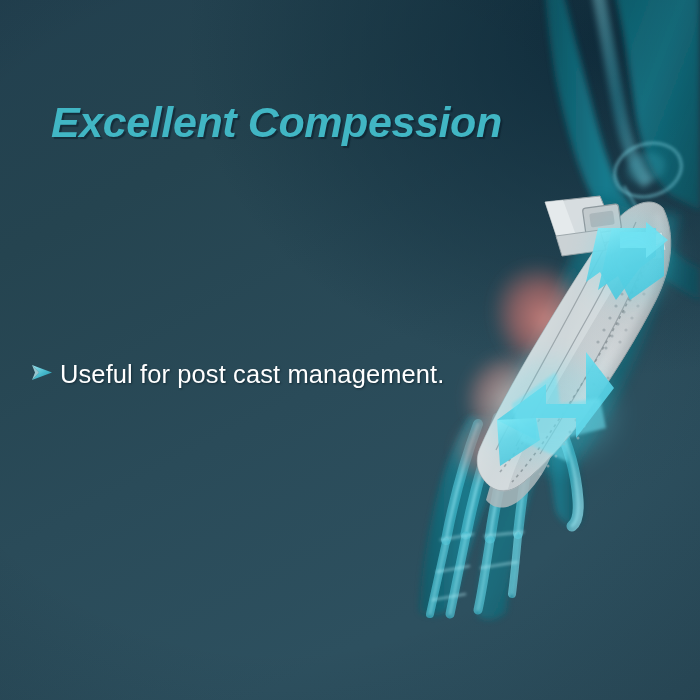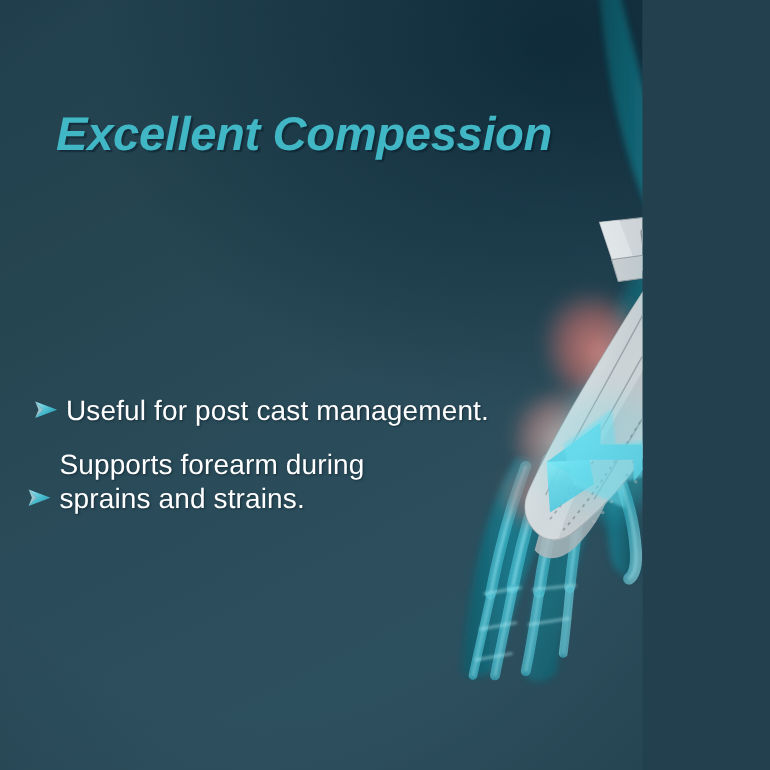--- a/index.html
+++ b/index.html
@@ -6,21 +6,21 @@
 
   html, body {
     width:700px; height:700px;
     overflow:hidden;
     background:#23404f;
     font-family:"Liberation Sans", sans-serif;
   }
 
   #poster {
     position:relative;
-    width:584px; height:700px;
+    width:700px; height:700px;
     overflow:hidden;
     background:
       radial-gradient(ellipse 520px 420px at 86% 6%,
         rgba(12,40,56,0.85) 0%, rgba(16,45,60,0.35) 55%, rgba(0,0,0,0) 80%),
       linear-gradient(152deg,
         #22404f 0%, #254450 24%, #2a4b59 52%, #2d505f 78%, #2d4f5e 100%);
   }
 
   
   .vignette {
@@ -53,21 +53,21 @@
   .headline .ln { display:block; white-space:nowrap; }
 
   
   .bullets {
     position:absolute;
     left:24px; top:358px;
     width:470px;
   }
   .bullet {
     display:flex;
-    align-items:flex-end;
+    align-items:center;
     margin-bottom:15px;
   }
   .bullet-icon {
     flex:0 0 auto;
     width:26px; height:30px;
     margin-right:4px;
     margin-top:2px;
     display:block;
   }
   .bullet-icon svg { display:block; }
@@ -406,33 +406,16 @@
               <stop offset="100%" stop-color="#2a8ea3"></stop>
             </linearGradient>
           </defs>
           <path d="M2,5 L22,12.5 L2,20 L9,12.5 Z" fill="url(#bul1)"></path>
           <path d="M2,5 L9,12.5 L2,20 L5,12.5 Z" fill="#bdf0f7" opacity="0.75"></path>
         </svg>
       </span>
       <span class="bullet-text">Useful for post cast management.</span>
     </li>
 
-    <li class="bullet b2">
-      <span class="bullet-icon">
-        <svg width="26" height="26" viewBox="0 0 26 26">
-          <defs>
-            <linearGradient id="bul2" x1="0" y1="0" x2="1" y2="1">
-              <stop offset="0%" stop-color="#9fe8f2"></stop>
-              <stop offset="55%" stop-color="#45b9cc"></stop>
-              <stop offset="100%" stop-color="#2a8ea3"></stop>
-            </linearGradient>
-          </defs>
-          <path d="M2,5 L22,12.5 L2,20 L9,12.5 Z" fill="url(#bul2)"></path>
-          <path d="M2,5 L9,12.5 L2,20 L5,12.5 Z" fill="#bdf0f7" opacity="0.75"></path>
-        </svg>
-      </span>
-      <span class="bullet-text">Supports forearm during
-sprains and strains.</span>
-    </li>
 
   </ul>
 
 </div>
 
 </body></html>

